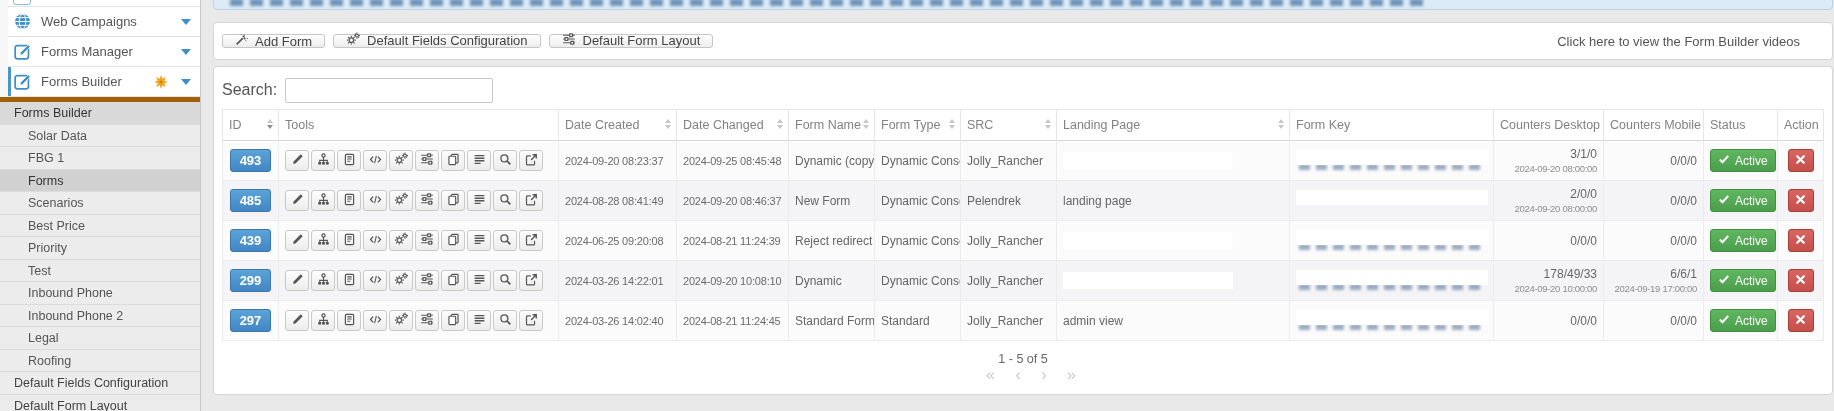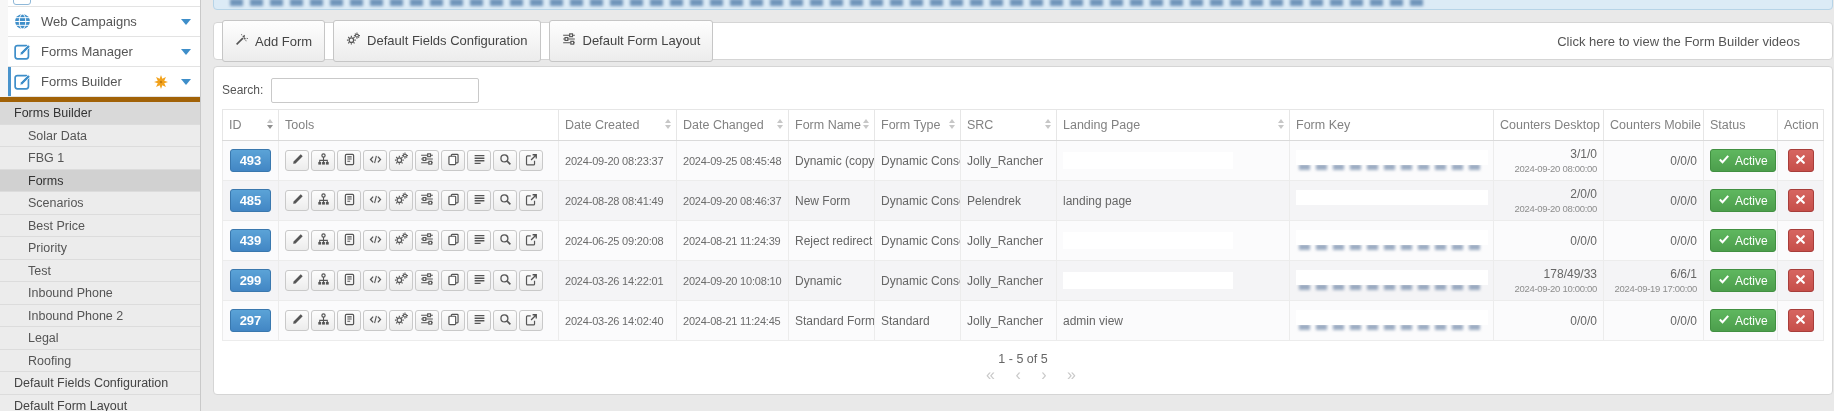--- a/index.html
+++ b/index.html
@@ -24,28 +24,28 @@
   .submenu-item.header { background:#d9d9d9; color:#333; }
   .submenu-item.selected { background:#d1d1d1; color:#333; }
 
   
   .content { position:relative; flex:1; }
   .notice { position:absolute; left:12px; right:4px; top:-18px; height:28px; background:#dcebf6; border:1px solid #b7d4e7; border-radius:4px; }
   .notice .blur-dashes { position:absolute; left:16px; width:74%; bottom:3px; height:7px;
      background:repeating-linear-gradient(90deg, rgba(40,90,145,.6) 0 13px, rgba(40,90,145,0) 13px 20px); filter:blur(1.8px); }
   .card { background:#fff; border:1px solid #d5d5d5; border-radius:4px; }
   .toolbar { margin:22px 4px 0 12px; height:38px; display:flex; align-items:center; padding:0 14px 0 8px; justify-content:space-between; }
-  .btn { display:inline-flex; align-items:center; gap:7px; padding:0 12px; height:42px;
+  .btn { display:inline-flex; align-items:center; gap:7px; padding:0 12px; height:14px;
      background:linear-gradient(#fefefe,#ececec); border:1px solid #c6c6c6; border-radius:3px;
      font-size:13px; color:#444; margin-right:8px; cursor:pointer; white-space:nowrap; }
   .videos-link { font-size:13px; color:#555; margin-right:18px; cursor:pointer; white-space:nowrap; }
 
   .table-card { margin:6px 4px 0 12px; padding:8px 8px 0; }
   .search-row { display:flex; align-items:center; gap:8px; height:30px; margin-bottom:4px; }
-  .search-row label { font-size:12px; color:#555; }
+  .search-row label { font-size:16px; color:#555; }
   .search-row input { width:208px; height:25px; border:1px solid #c9c9c9; border-radius:2px; padding:0 6px; font-size:13px; color:#444; outline:none; }
 
   table { border-collapse:collapse; table-layout:fixed; width:1601px; }
   th { position:relative; border:1px solid #e6e6e6; border-bottom:1px solid #dadada; font-weight:normal; color:#828282;
        text-align:left; font-size:12.5px; padding:8px 6px; height:30px; white-space:nowrap; overflow:hidden; background:#fff; }
   td { border:1px solid #ececec; padding:4px 6px; height:40px; font-size:12px; color:#666; white-space:nowrap; overflow:hidden; background:#fbfbfc; }
   tr:nth-child(even) td { background:#f4f4f6; }
   .sort { position:absolute; right:5px; top:50%; margin-top:-6px; display:flex; flex-direction:column; gap:2px; }
   .sort i { display:block; width:0; height:0; border-left:3.5px solid transparent; border-right:3.5px solid transparent; }
   .sort .up { border-bottom:4px solid #c7c7c7; }

